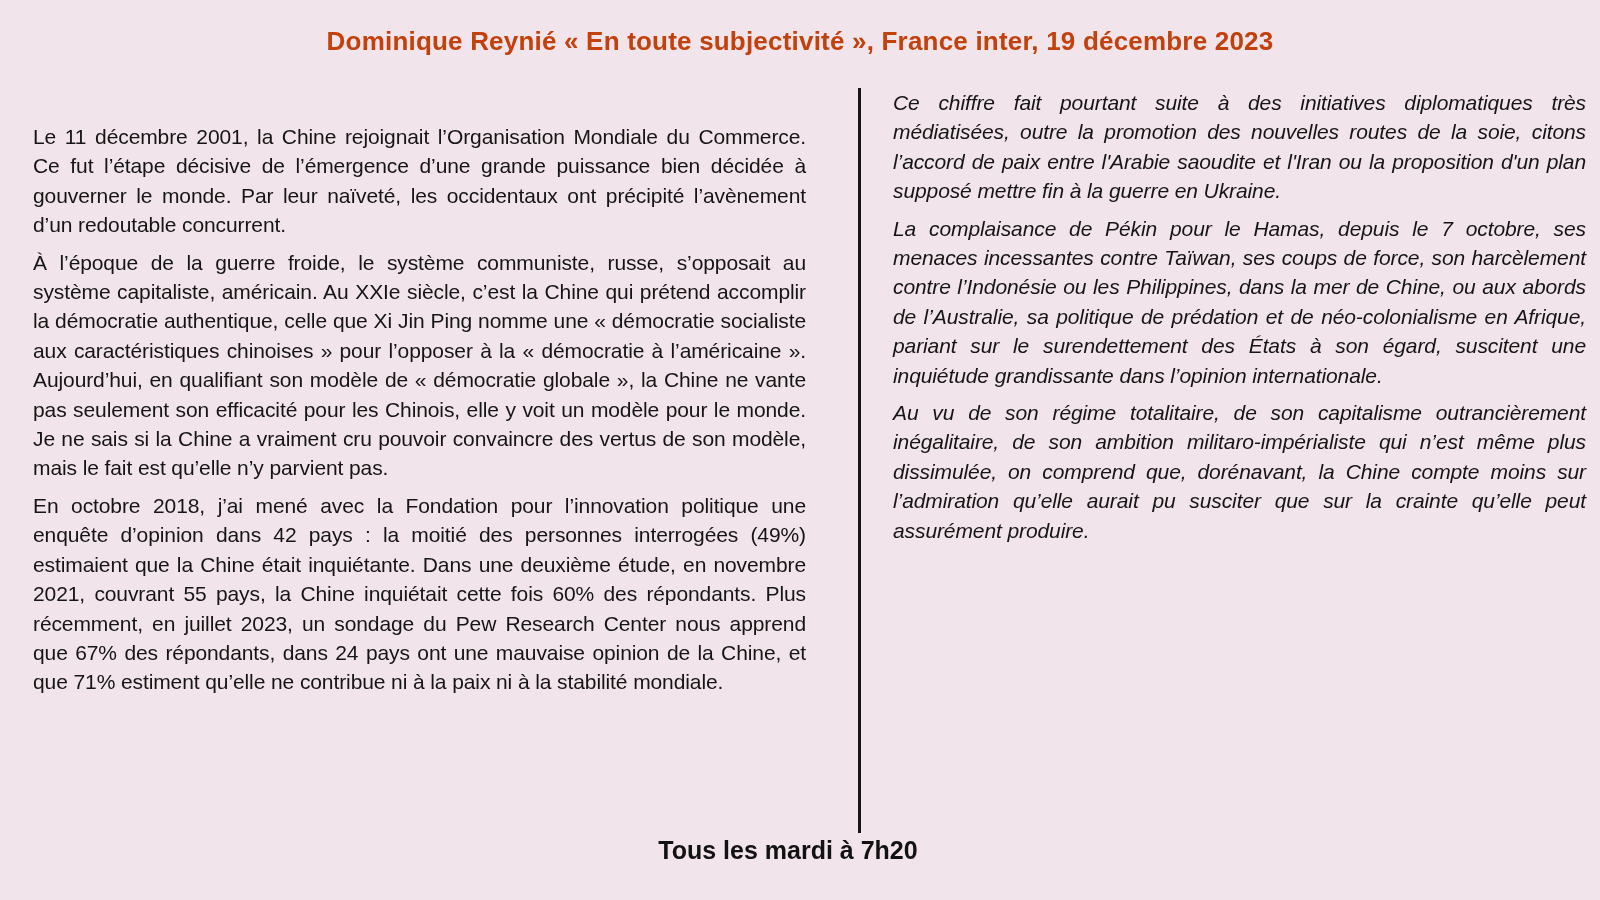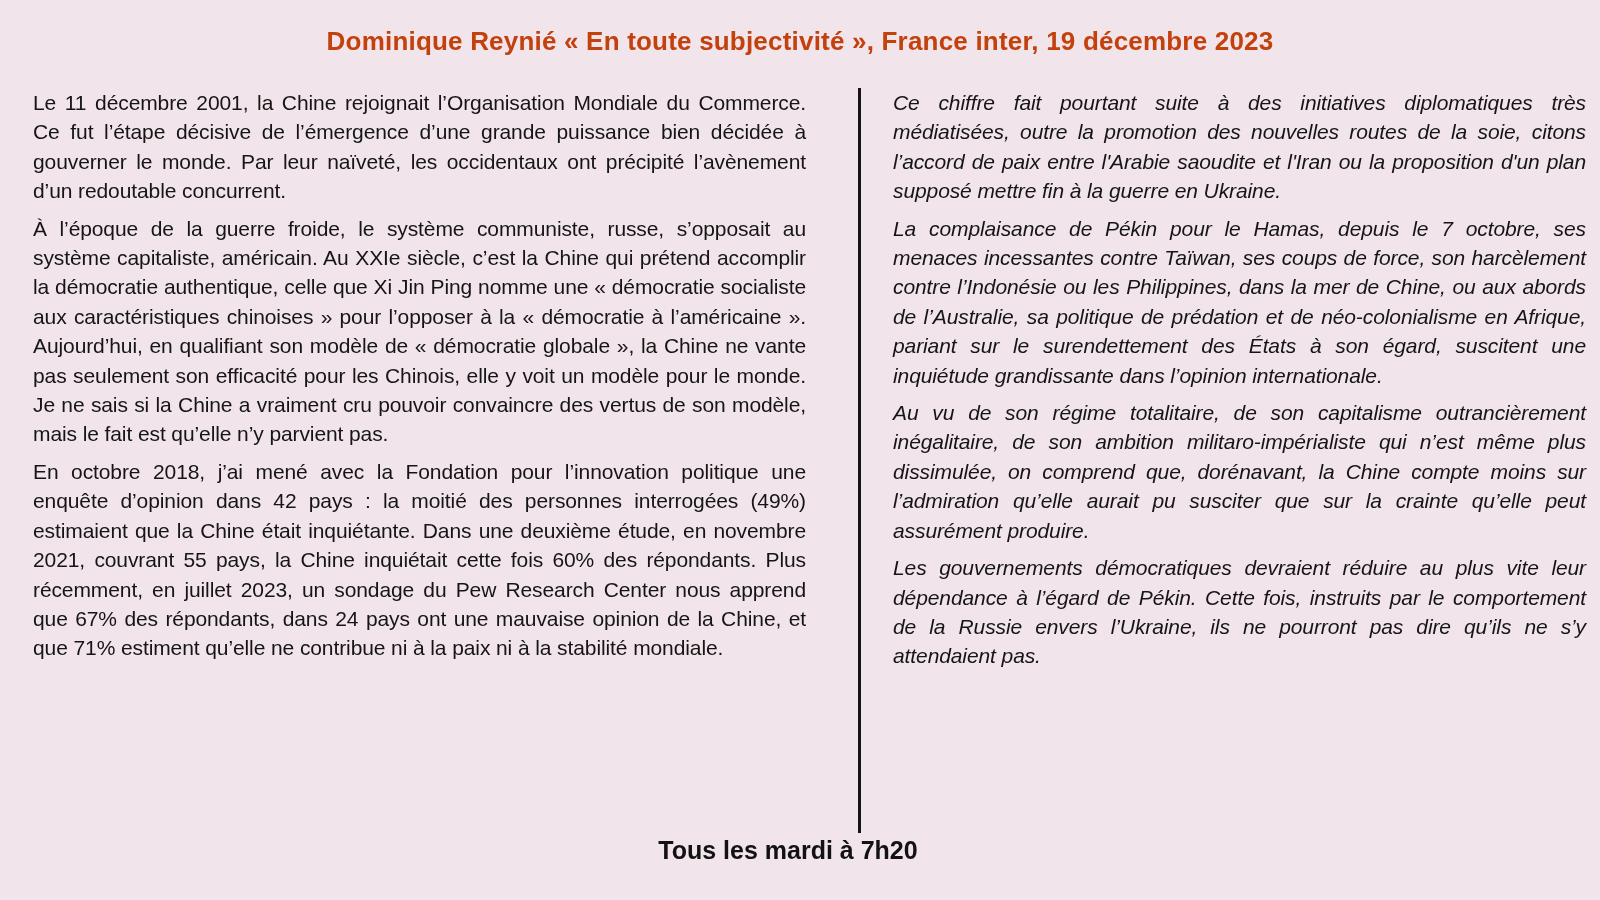--- a/index.html
+++ b/index.html
@@ -37,20 +37,21 @@
   .column p {
     margin: 0 0 8px 0;
     text-justify: inter-word;
   }
   .column p:last-child {
     margin-bottom: 0;
   }
   .col-left {
     left: 33px;
     width: 773px;
+    margin-top: 34px;
   }
   .col-right {
     left: 893px;
     width: 693px;
     font-style: italic;
   }
   .column-divider {
     position: absolute;
     left: 858px;
     top: 88px;
@@ -81,16 +82,15 @@
   <p>À l’époque de la guerre froide, le système communiste, russe, s’opposait au système capitaliste, américain. Au XXIe siècle, c’est la Chine qui prétend accomplir la démocratie authentique, celle que Xi Jin Ping nomme une « démocratie socialiste aux caractéristiques chinoises » pour l’opposer à la « démocratie à l’américaine ». Aujourd’hui, en qualifiant son modèle de « démocratie globale », la Chine ne vante pas seulement son efficacité pour les Chinois, elle y voit un modèle pour le monde. Je ne sais si la Chine a vraiment cru pouvoir convaincre des vertus de son modèle, mais le fait est qu’elle n’y parvient pas.</p>
   <p>En octobre 2018, j’ai mené avec la Fondation pour l’innovation politique une enquête d’opinion dans 42 pays : la moitié des personnes interrogées (49%) estimaient que la Chine était inquiétante. Dans une deuxième étude, en novembre 2021, couvrant 55 pays, la Chine inquiétait cette fois 60% des répondants. Plus récemment, en juillet 2023, un sondage du Pew Research Center nous apprend que 67% des répondants, dans 24 pays ont une mauvaise opinion de la Chine, et que 71% estiment qu’elle ne contribue ni à la paix ni à la stabilité mondiale.</p>
 </div>
 
 <div class="column-divider"></div>
 
 <div class="column col-right">
   <p>Ce chiffre fait pourtant suite à des initiatives diplomatiques très médiatisées, outre la promotion des nouvelles routes de la soie, citons l’accord de paix entre l'Arabie saoudite et l'Iran ou la proposition d'un plan supposé mettre fin à la guerre en Ukraine.</p>
   <p>La complaisance de Pékin pour le Hamas, depuis le 7 octobre, ses menaces incessantes contre Taïwan, ses coups de force, son harcèlement contre l’Indonésie ou les Philippines, dans la mer de Chine, ou aux abords de l’Australie, sa politique de prédation et de néo-colonialisme en Afrique, pariant sur le surendettement des États à son égard, suscitent une inquiétude grandissante dans l’opinion internationale.</p>
   <p>Au vu de son régime totalitaire, de son capitalisme outrancièrement inégalitaire, de son ambition militaro-impérialiste qui n’est même plus dissimulée, on comprend que, dorénavant, la Chine compte moins sur l’admiration qu’elle aurait pu susciter que sur la crainte qu’elle peut assurément produire.</p>
-  <p>Les gouvernements démocratiques devraient réduire au plus vite leur dépendance à l’égard de Pékin. Cette fois, instruits par le comportement de la Russie envers l’Ukraine, ils ne pourront pas dire qu’ils ne s’y attendaient pas.</p>
 </div>
 
 <div class="schedule-note">Tous les mardi à 7h20</div>
 
 </body></html>

